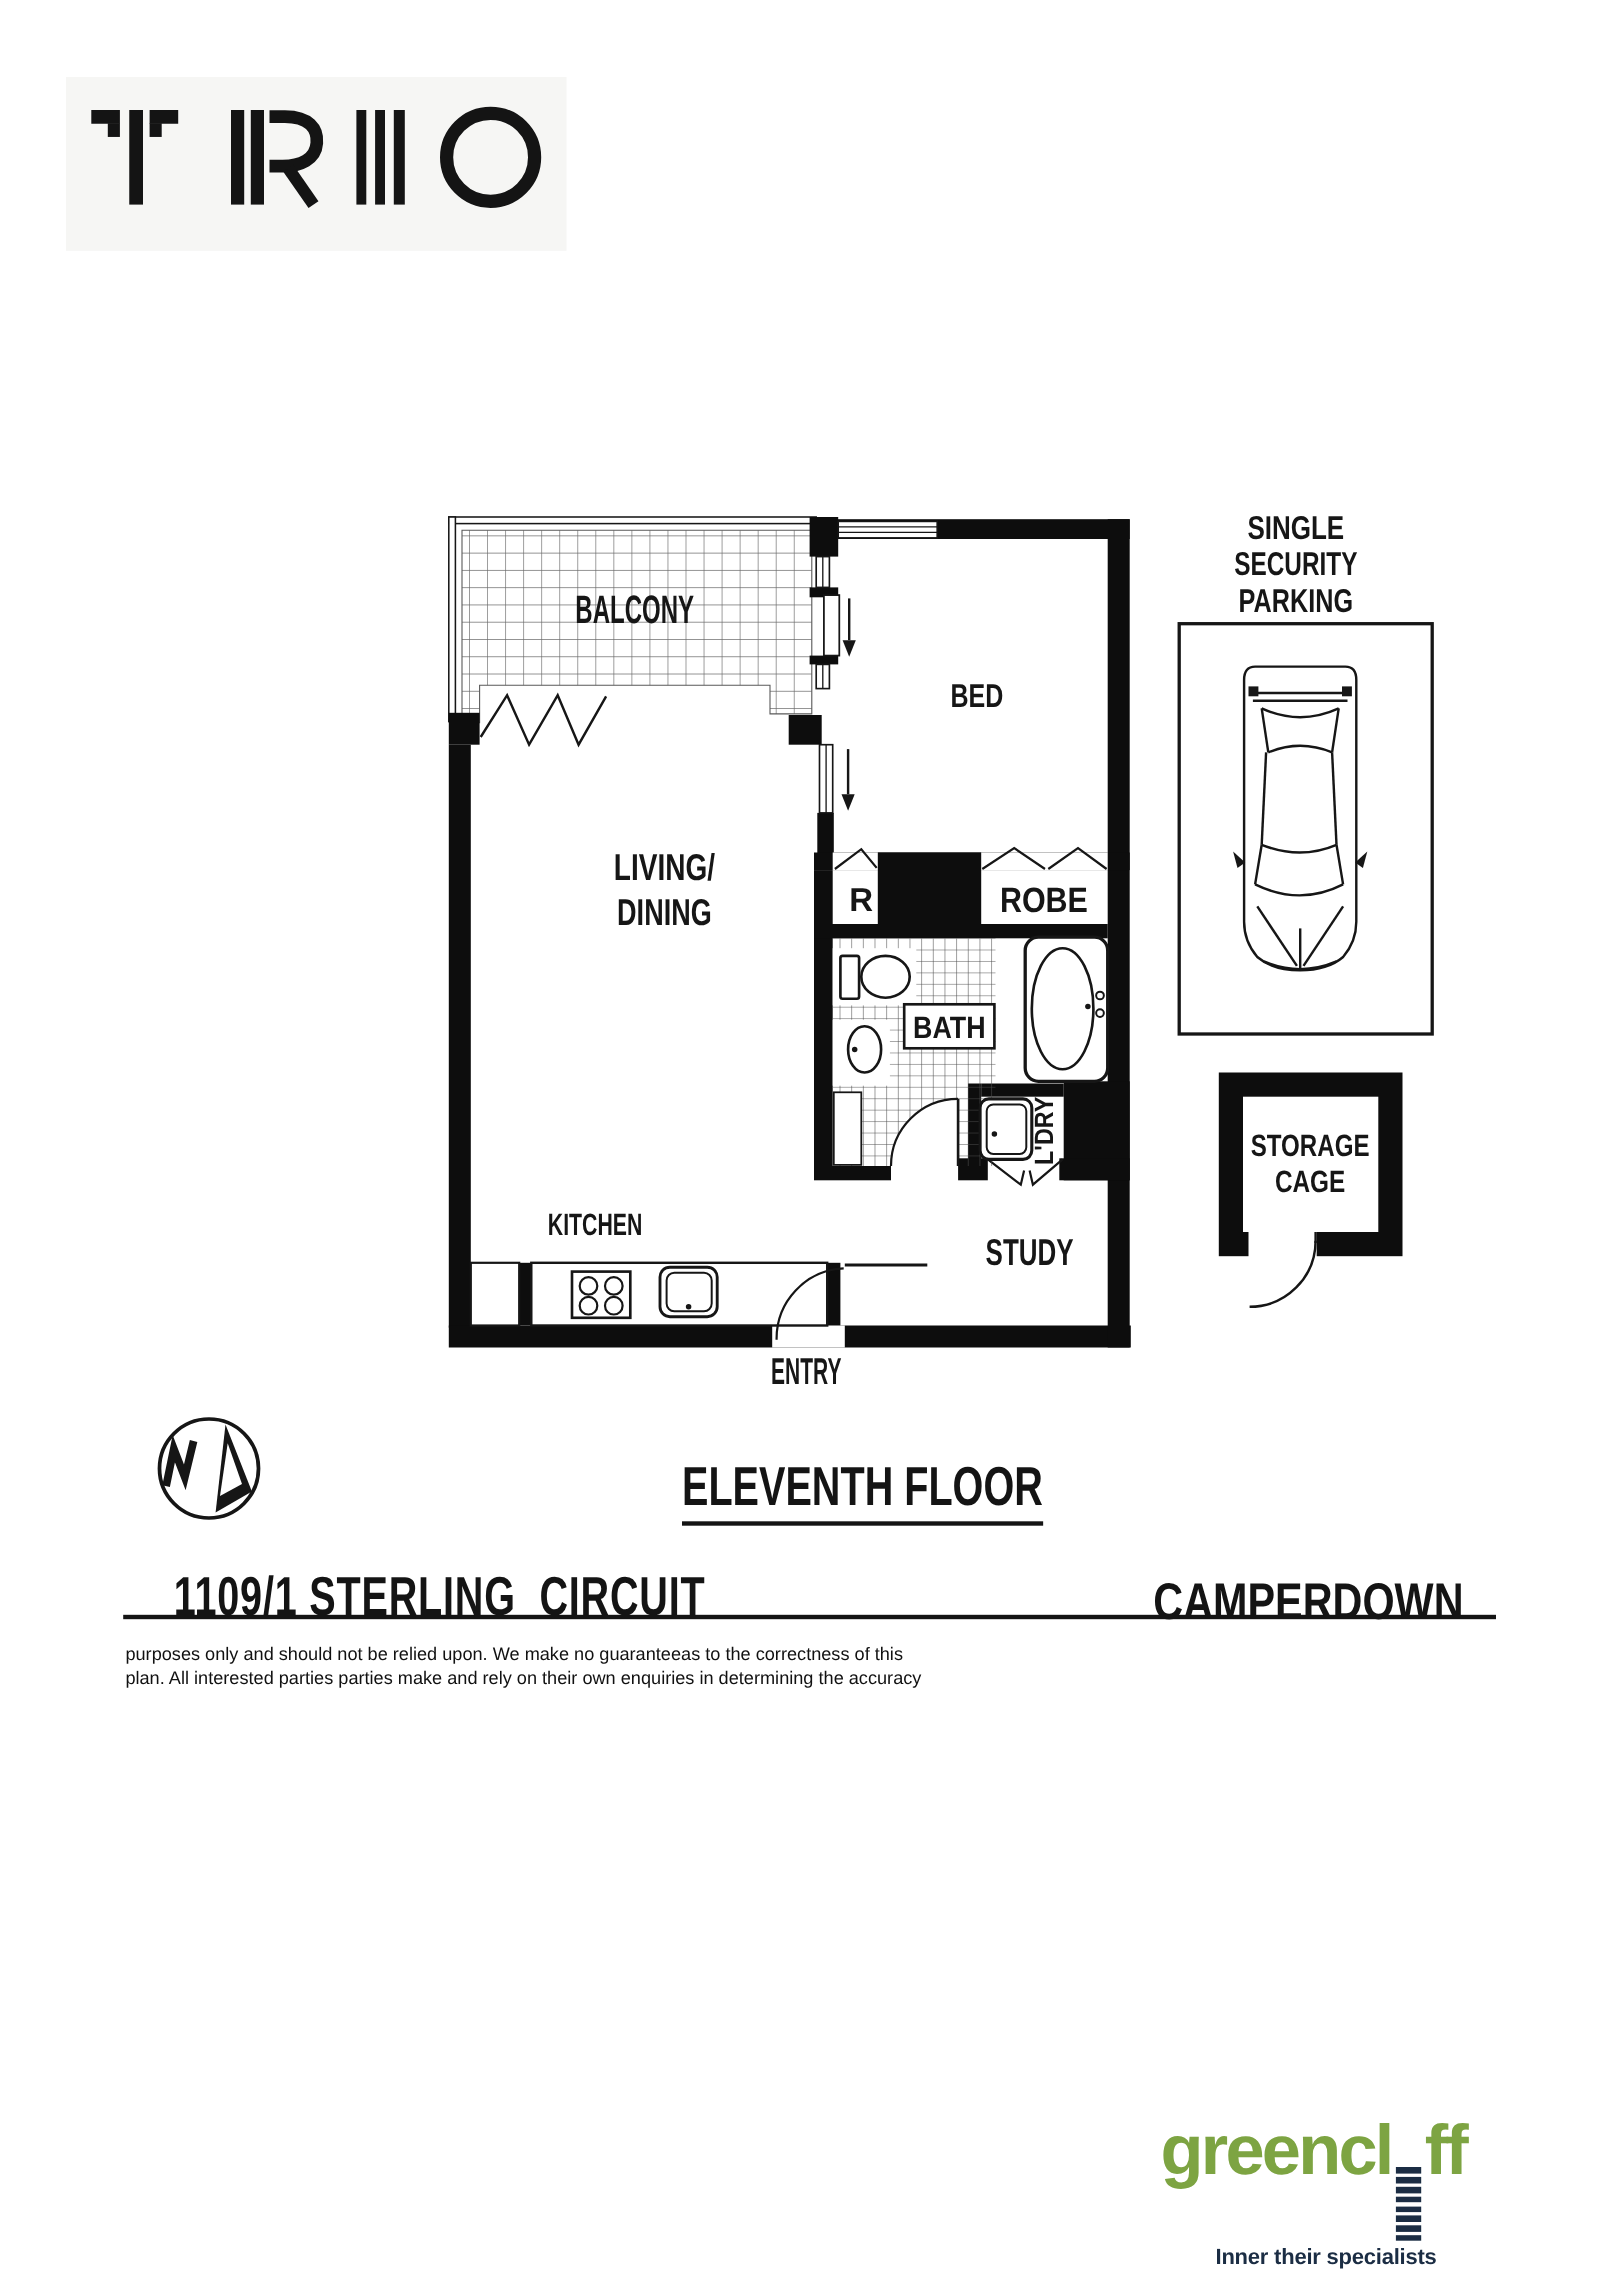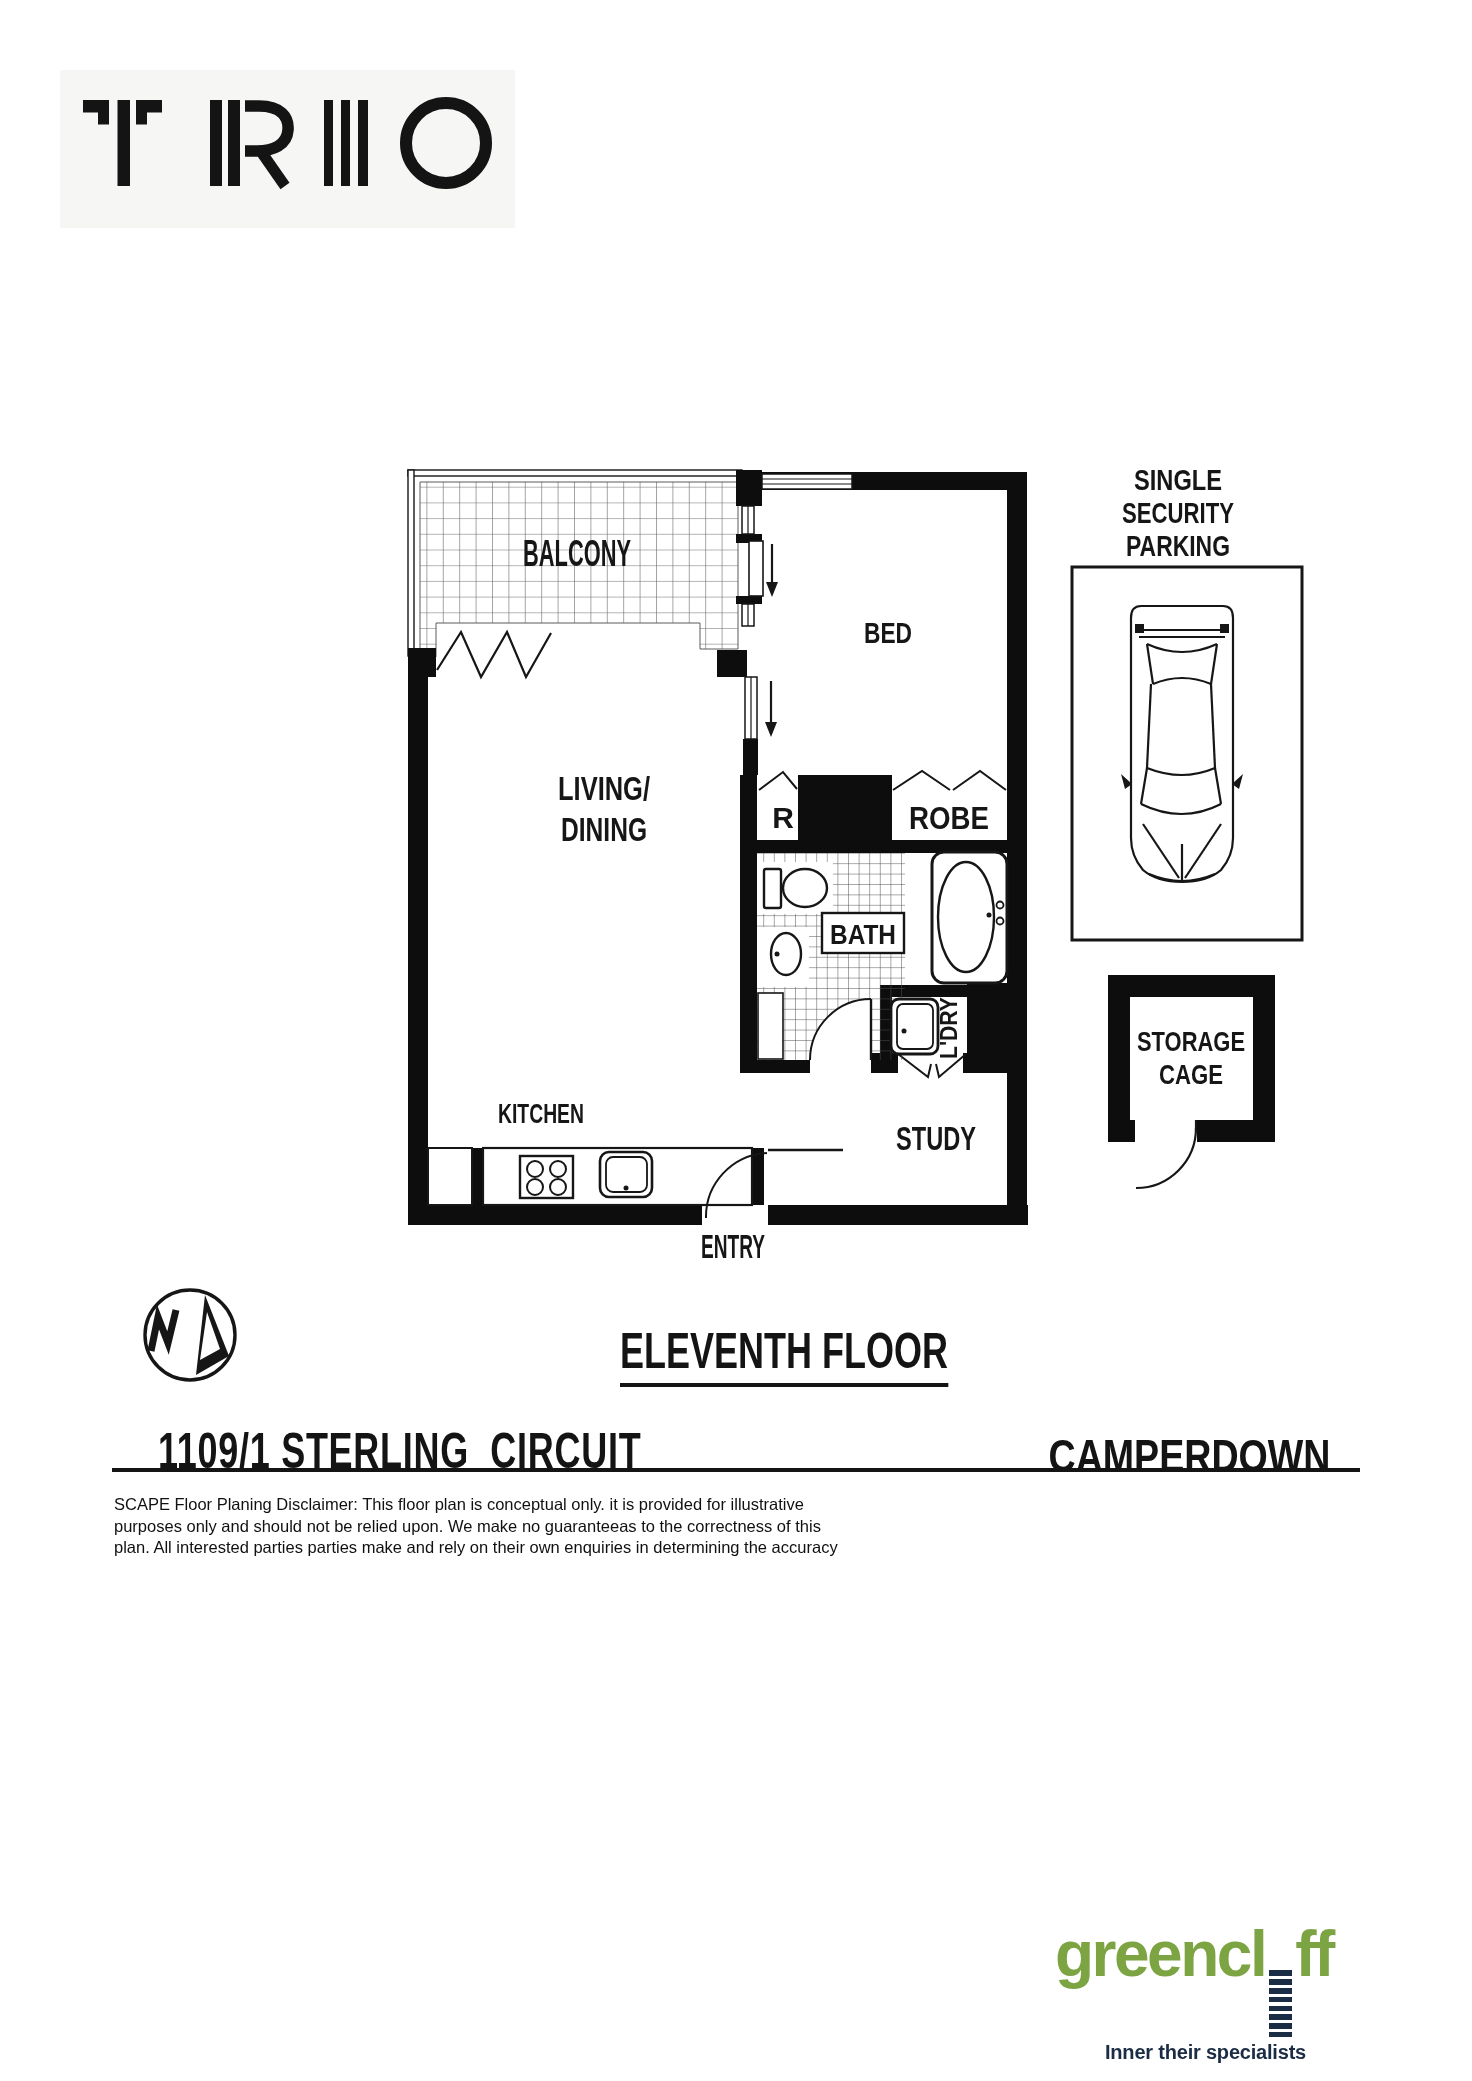--- a/index.html
+++ b/index.html
@@ -256,21 +256,20 @@
     <path d="M207,1312 L220,1349 L200,1360 Z" fill="#ffffff"></path>
   </g>
 </svg>
 
 <div id="floor-title" class="hdg">ELEVENTH FLOOR</div>
 <div id="address" class="hdg">1109/1 STERLING  CIRCUIT</div>
 <div id="suburb" class="hdg">CAMPERDOWN</div>
 <div id="rule" class="abs"></div>
 
 <div id="disclaimer" class="abs">
-  <div>SCAPE Floor Planing Disclaimer: This floor plan is conceptual only. it is provided for illustrative</div>
   <div>purposes only and should not be relied upon. We make no guaranteeas to the correctness of this</div>
   <div>plan. All interested parties parties make and rely on their own enquiries in determining the accuracy</div>
 </div>
 
 <div id="gc" class="abs">
   <span class="gc-word">
     <span>greencl</span><span class="gc-dashes">
         <i></i>
         <i></i>
         <i></i>

